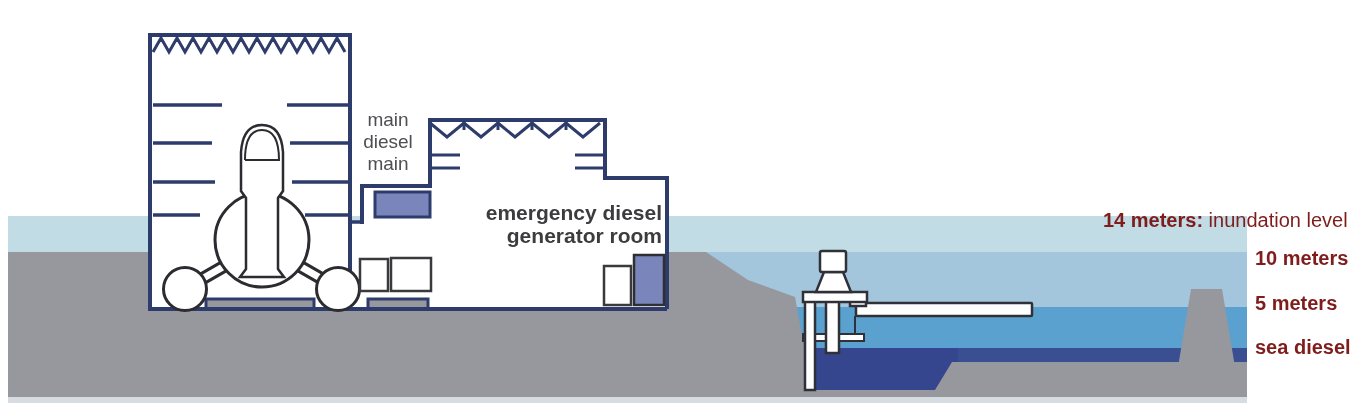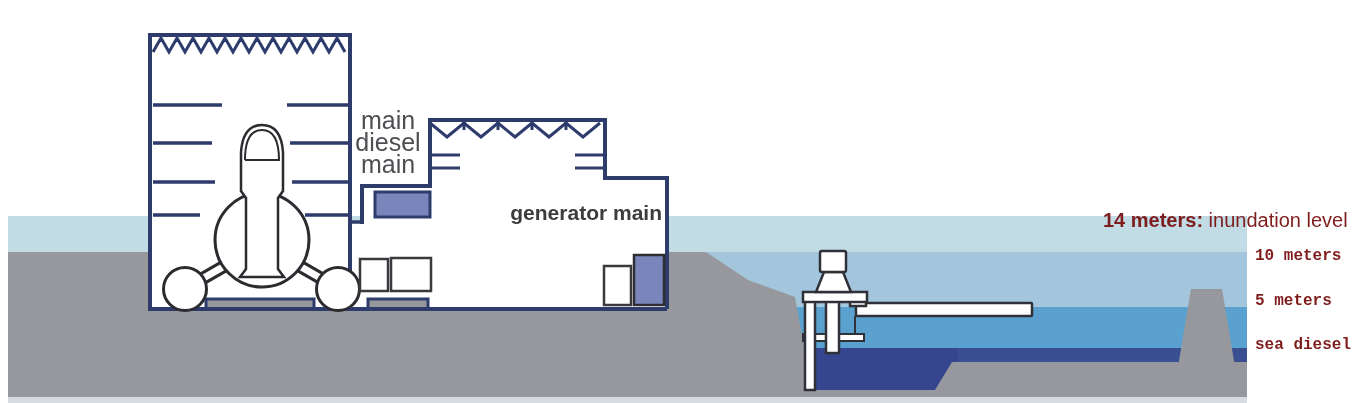--- a/index.html
+++ b/index.html
@@ -4,29 +4,29 @@
 <style>
   html,body{margin:0;padding:0;}
   body{
     width:1354px;height:403px;background:#ffffff;position:relative;
     font-family:"Liberation Sans", sans-serif;overflow:hidden;
   }
   #scene{position:absolute;left:0;top:0;}
   .lbl{position:absolute;color:#7f1d1d;white-space:nowrap;}
   .lbl-main-control{
     left:348px;top:109px;width:80px;text-align:center;
-    font-size:25px;line-height:22px;color:#4e4e53;font-weight:400;
+    font-size:19px;line-height:22px;color:#4e4e53;font-weight:400;
   }
   .lbl-diesel{
     right:692px;top:201px;text-align:right;
     font-size:21px;line-height:23px;font-weight:700;color:#3c3c3f;
   }
   .lbl-l14{left:1103px;top:209px;font-size:20px;}
   .lbl-l14 .b{font-weight:700;}
-  .lbl-level{font-size:16px;font-weight:700;font-family:Liberation Mono, monospace;}
+  .lbl-level{font-size:20px;font-weight:700;}
   .lbl-l10{left:1255px;top:247px;}
   .lbl-l4{left:1255px;top:292px;}
   .lbl-lsea{left:1255px;top:336px;}
 </style>
 </head>
 <body>
 
 <svg id="scene" width="1354" height="403" viewBox="0 0 1354 403">
 
   <g>
@@ -99,21 +99,22 @@
   </g>
 </svg>
 
 <div class="lbl lbl-main-control">
   <div>main</div>
   <div>diesel</div>
   <div>main</div>
 </div>
 
 <div class="lbl lbl-diesel">
-  <div>generator main</div>
+  <div>emergency diesel</div>
+  <div>generator room</div>
 </div>
 
 <div class="lbl lbl-l14">
   <span class="b">14 meters:</span><span> inundation level</span>
 </div>
 
 <div class="lbl lbl-level lbl-l10">10 meters</div>
 <div class="lbl lbl-level lbl-l4">5 meters</div>
 <div class="lbl lbl-level lbl-lsea">sea diesel</div>
 

